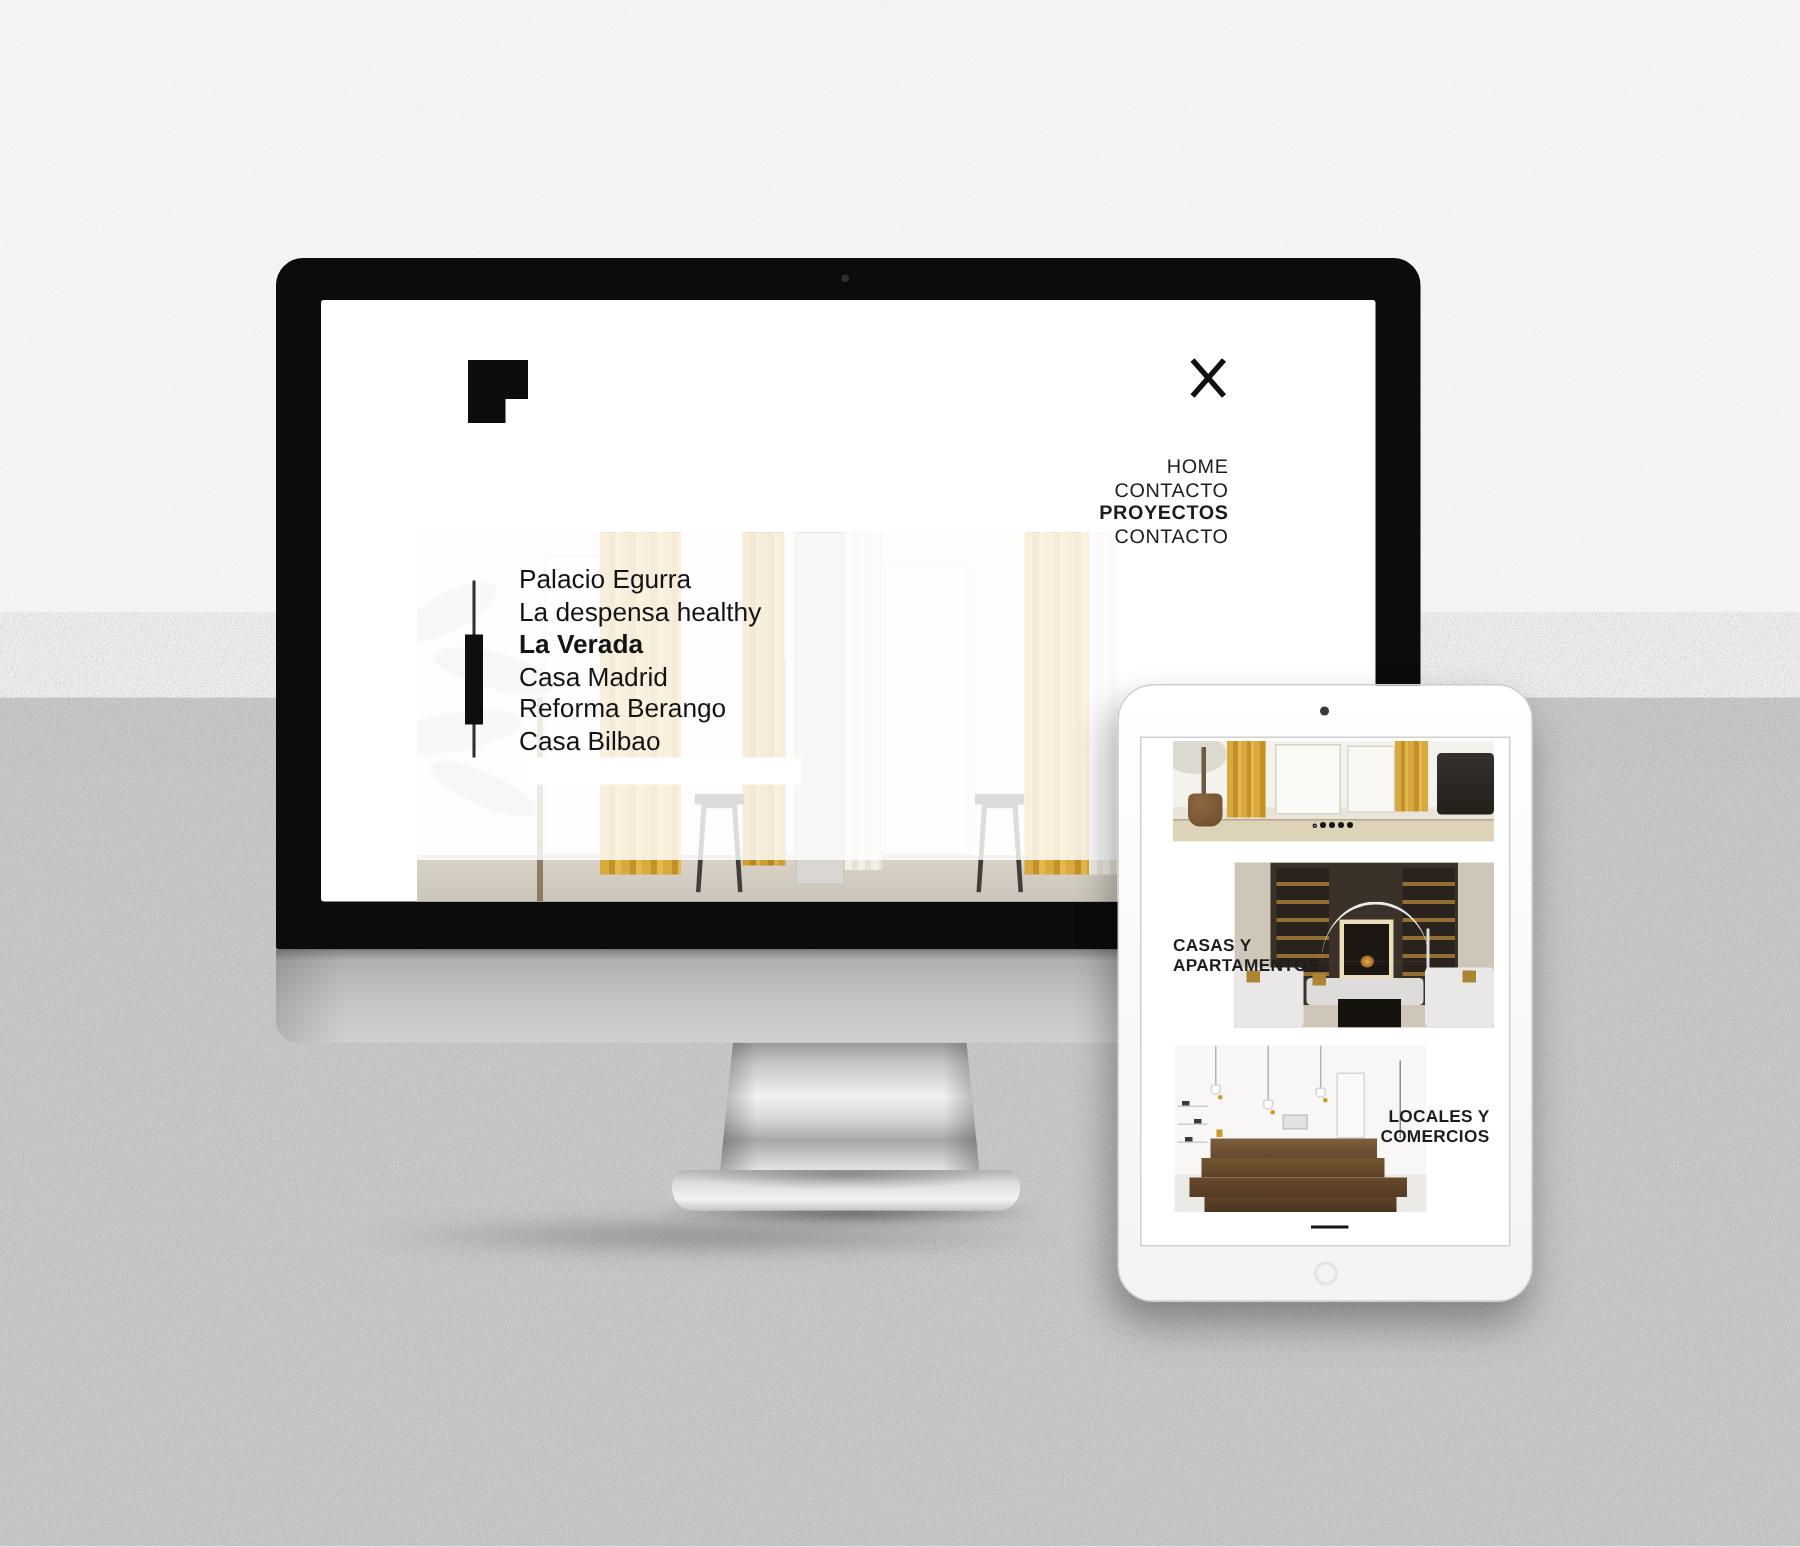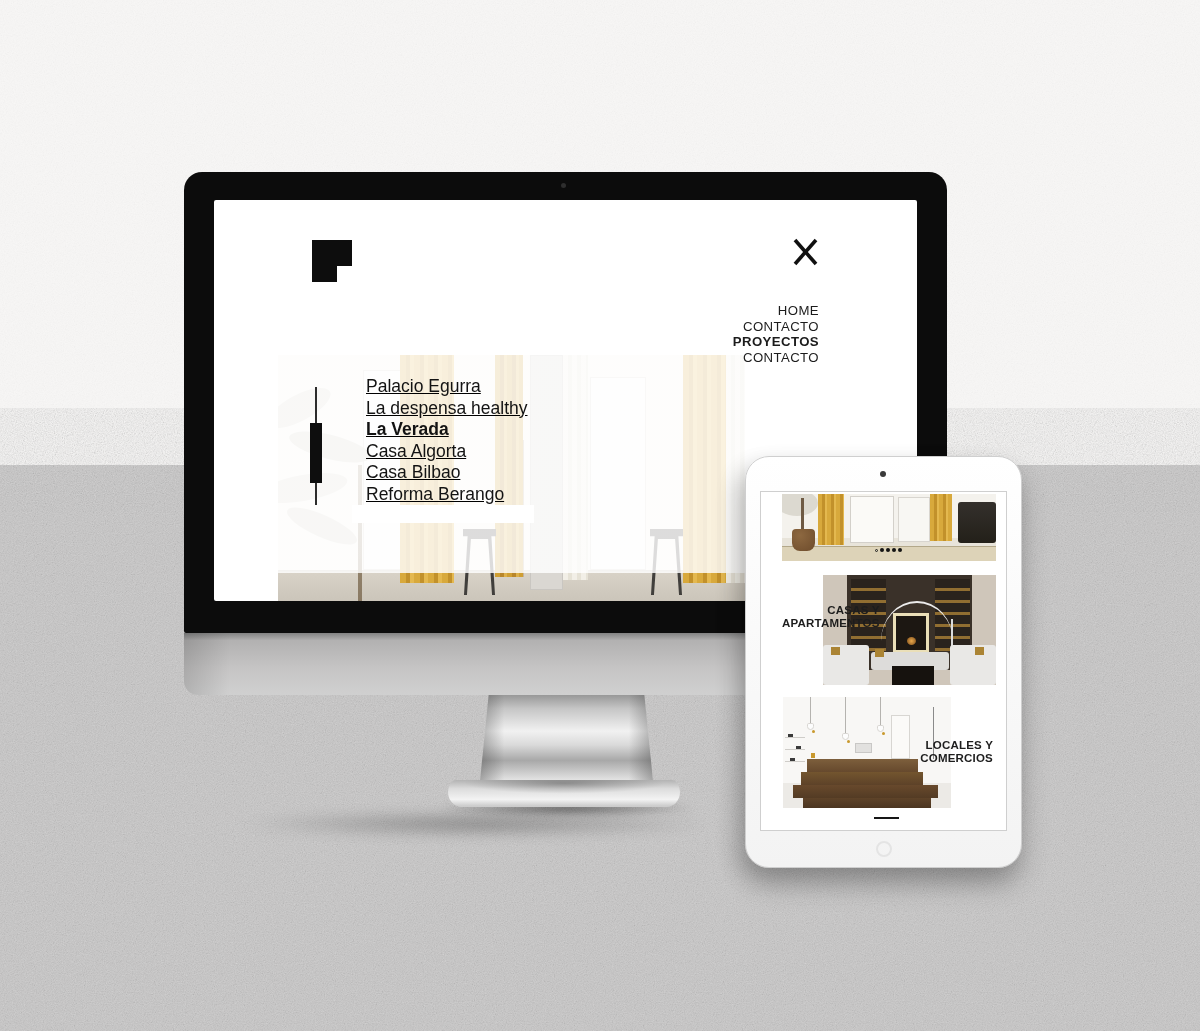--- a/index.html
+++ b/index.html
@@ -73,21 +73,21 @@
   .hero .lf3{left:-20px;top:120px;width:90px;height:26px;transform:rotate(-10deg);}
   .hero .lf4{left:6px;top:160px;width:76px;height:22px;transform:rotate(24deg);background:#d5d2c7;}
   .hero .stool{position:absolute;width:33px;height:66px;background:#413f3c;
     clip-path:polygon(0 0,100% 0,100% 11%,86% 11%,97% 100%,88% 100%,76% 15%,24% 15%,12% 100%,3% 100%,14% 11%,0 11%);}
   .hero .stA{left:185px;top:174px;}
   .hero .stB{left:372px;top:174px;}
   .hero .wash{position:absolute;left:0;top:0;width:467px;height:246px;
     background:linear-gradient(180deg,rgba(255,255,255,.82) 0,rgba(255,255,255,.82) 218px,rgba(255,255,255,0) 218px);}
 
   .white-box{left:138px;top:305px;width:182px;height:18px;background:#ffffff;}
-  .projects{left:152px;top:171px;width:300px;height:152px;overflow:hidden;padding-top:5px;text-decoration:underline;}
+  .projects{left:132px;top:171px;width:300px;height:152px;overflow:hidden;padding-top:5px;}
   .projects .proj{font-size:17.5px;line-height:21.5px;color:#131313;cursor:pointer;}
   .projects .proj.active{font-weight:bold;}
   .scroll-line{left:101px;top:187px;width:2px;height:118px;background:#2c2c2c;}
   .scroll-thumb{left:96px;top:223px;width:12px;height:60px;background:#0e0e0e;cursor:grab;}
 
   
   .tablet{left:745px;top:456px;width:277px;height:412px;border-radius:24px;
     background:linear-gradient(180deg,#ffffff,#f3f3f3);border:1px solid #cfcfcf;
     box-shadow:0 16px 28px rgba(0,0,0,.24),-10px 10px 22px rgba(0,0,0,.12);}
   .t-camera{left:134px;top:14px;width:6px;height:6px;border-radius:50%;background:#3a3a3a;}
@@ -156,21 +156,21 @@
   .t-img3 .pole{position:absolute;left:150px;top:10px;width:1px;height:52px;background:#8a8a8a;}
   .t-img3 .slab{position:absolute;background:linear-gradient(180deg,#7d5f3c,#66492d);}
   .t-img3 .slab1{left:24px;top:62px;width:111px;height:13px;}
   .t-img3 .slab2{left:18px;top:75px;width:122px;height:13px;background:linear-gradient(180deg,#73552f,#5d4228);}
   .t-img3 .slab3{left:10px;top:88px;width:145px;height:13px;background:linear-gradient(180deg,#68492c,#533b24);}
   .t-img3 .slab4{left:20px;top:101px;width:128px;height:10px;background:linear-gradient(180deg,#5e4329,#4b3520);}
   .t-img3 .gold{position:absolute;left:28px;top:56px;width:4px;height:5px;background:#c9992e;}
 
   .t-cat{position:absolute;font-weight:bold;font-size:11.5px;line-height:12.5px;
     letter-spacing:.2px;color:#1d1d1d;cursor:pointer;}
-  .t-cat1{left:21px;top:112px;text-align:right;}
+  .t-cat1{left:21px;top:133px;text-align:left;}
   .t-cat2{left:110px;top:247px;width:122px;text-align:right;}
   .t-line{left:113px;top:325px;width:25px;height:2px;background:#161616;}
 
   
   .watermark{left:975px;top:978px;width:215px;height:38px;background:rgba(92,92,92,.95);
     color:#fff;font-family:"DejaVu Sans",sans-serif;font-size:26px;line-height:37px;
     text-align:center;}
 </style>
 </head>
 <body>
@@ -218,23 +218,23 @@
         <div class="stool stB"></div>
         <div class="wash"></div>
       </div>
 
       <div class="abs white-box"></div>
 
       <div class="abs projects">
         <div class="proj">Palacio Egurra</div>
         <div class="proj">La despensa healthy</div>
         <div class="proj active">La Verada</div>
-        <div class="proj">Casa Algorta</div>
+        <div class="proj">Casa Madrid</div>
+        <div class="proj">Reforma Berango</div>
         <div class="proj">Casa Bilbao</div>
-        <div class="proj">Reforma Berango</div>
       </div>
 
       <div class="abs scroll-line"></div>
       <div class="abs scroll-thumb"></div>
 
       <div class="abs logo">
         <div class="lg-top"></div>
         <div class="lg-bot"></div>
       </div>
 

